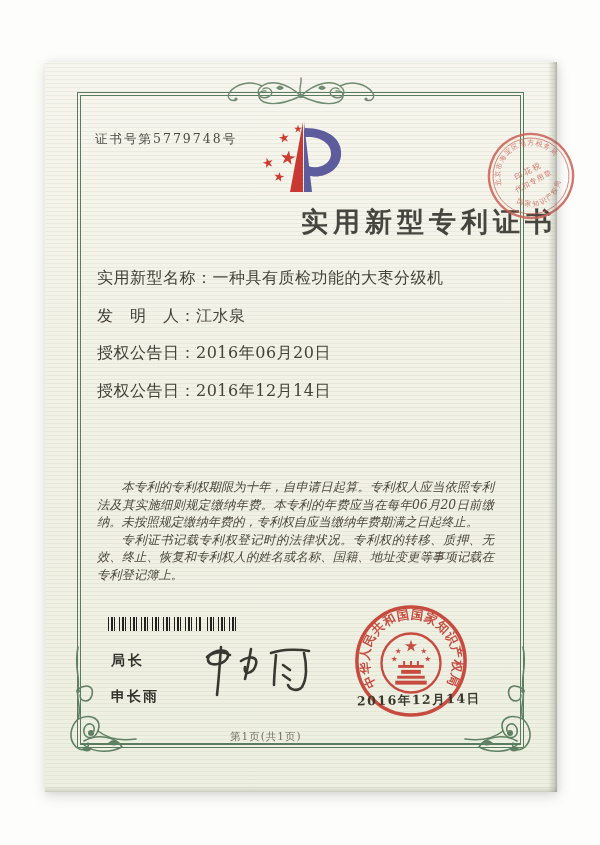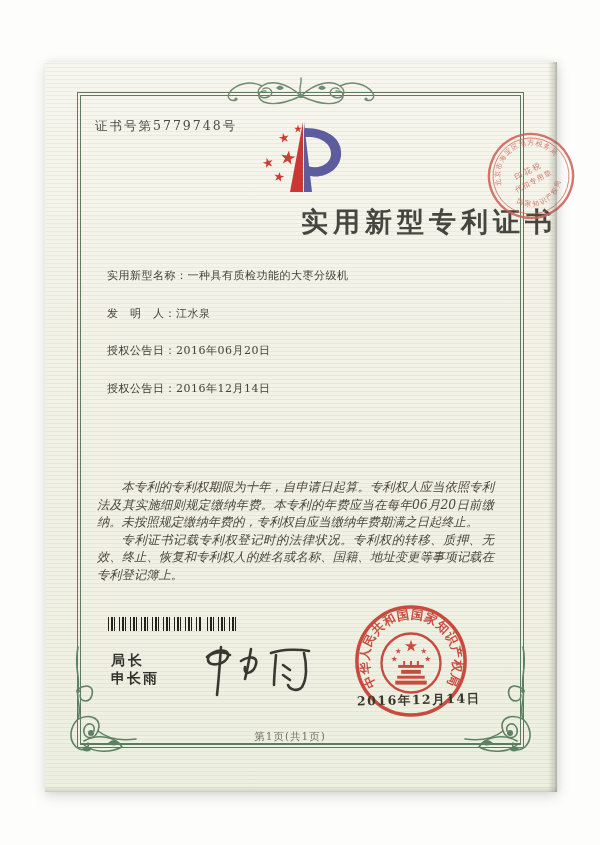--- a/index.html
+++ b/index.html
@@ -31,54 +31,54 @@
   .frame { position:absolute; left:32px; top:30px; width:447px; height:656px;
     border:1px solid #5b7b60; }
   .frame-inner { position:absolute; left:2px; top:2px; right:2px; bottom:2px;
     border:1px solid #5b7b60; border-bottom-width:2px; }
   .orn { position:absolute; pointer-events:none; }
   .orn-top { left:50%; top:-17px; transform:translateX(-50%); }
   .orn-bl { left:-14px; bottom:-12px; }
   .orn-br { right:-14px; bottom:-12px; transform:scaleX(-1); }
 
   
-  .certno { position:absolute; left:50px; top:56px; font-size:12.5px; letter-spacing:2px;
+  .certno { position:absolute; left:50px; top:69px; font-size:12.5px; letter-spacing:2px;
     color:#4b4a43; }
   .logo { position:absolute; left:208px; top:52px; }
   .title { position:absolute; left:0; top:142px; width:512px; text-align:right;
     font-size:27px; font-weight:600; letter-spacing:5px; color:#46453f; }
 
   
   .fields { position:absolute; left:52px; top:206px; width:400px; }
-  .frow { height:37.6px; font-size:11px; color:#403e36; letter-spacing:0.5px;margin-left:10px; }
+  .frow { height:37.6px; font-size:16px; color:#403e36; letter-spacing:0.5px; }
   .frow .lab { color:#403e36; }
   .frow .val { color:#45433a; }
 
   
   .body { position:absolute; left:52px; top:417px; width:397px;
     font-size:12.3px; line-height:17.6px; color:#4c473c; font-style:italic; }
   .body p { text-indent:2em; text-align:justify; }
 
   
   .barcode { position:absolute; left:63px; top:555px; width:128px; height:14px;
     background:repeating-linear-gradient(90deg,
       #21211e 0 1.5px, rgba(0,0,0,0) 1.5px 3px,
       #21211e 3px 5.5px, rgba(0,0,0,0) 5.5px 6.5px,
       #21211e 6.5px 7.5px, rgba(0,0,0,0) 7.5px 11px); }
   .director { position:absolute; left:66px; top:590px; color:#33322c; }
   .director .t { font-size:14px; letter-spacing:3px; font-weight:600;
     font-family:"DejaVu Sans","Liberation Sans",sans-serif; }
-  .director .n { font-size:14px; letter-spacing:2px; font-weight:700; margin-top:0;
+  .director .n { font-size:14px; letter-spacing:2px; font-weight:700; margin-top:18px;
     font-family:"DejaVu Sans","Liberation Sans",sans-serif; }
   .sig { position:absolute; left:146px; top:575px; }
 
   .seal { position:absolute; left:307px; top:540px; opacity:0.9; }
   .seal-date { position:absolute; left:312px; top:630px; font-size:12.5px; font-weight:700;
     letter-spacing:1.5px; color:#3a372d; transform:rotate(-1.5deg); }
-  .pagenum { position:absolute; left:185px; top:668px; width:120px; text-align:center;
+  .pagenum { position:absolute; left:185px; top:668px; width:120px; 
     font-size:10.5px; letter-spacing:1px; color:#73715f; }
 
   .stamp { position:absolute; left:441px; top:69px; opacity:0.85; transform:rotate(-27deg); }
 </style>
 </head>
 <body>
 
 <div class="stage">
   <div class="sheet">
 

